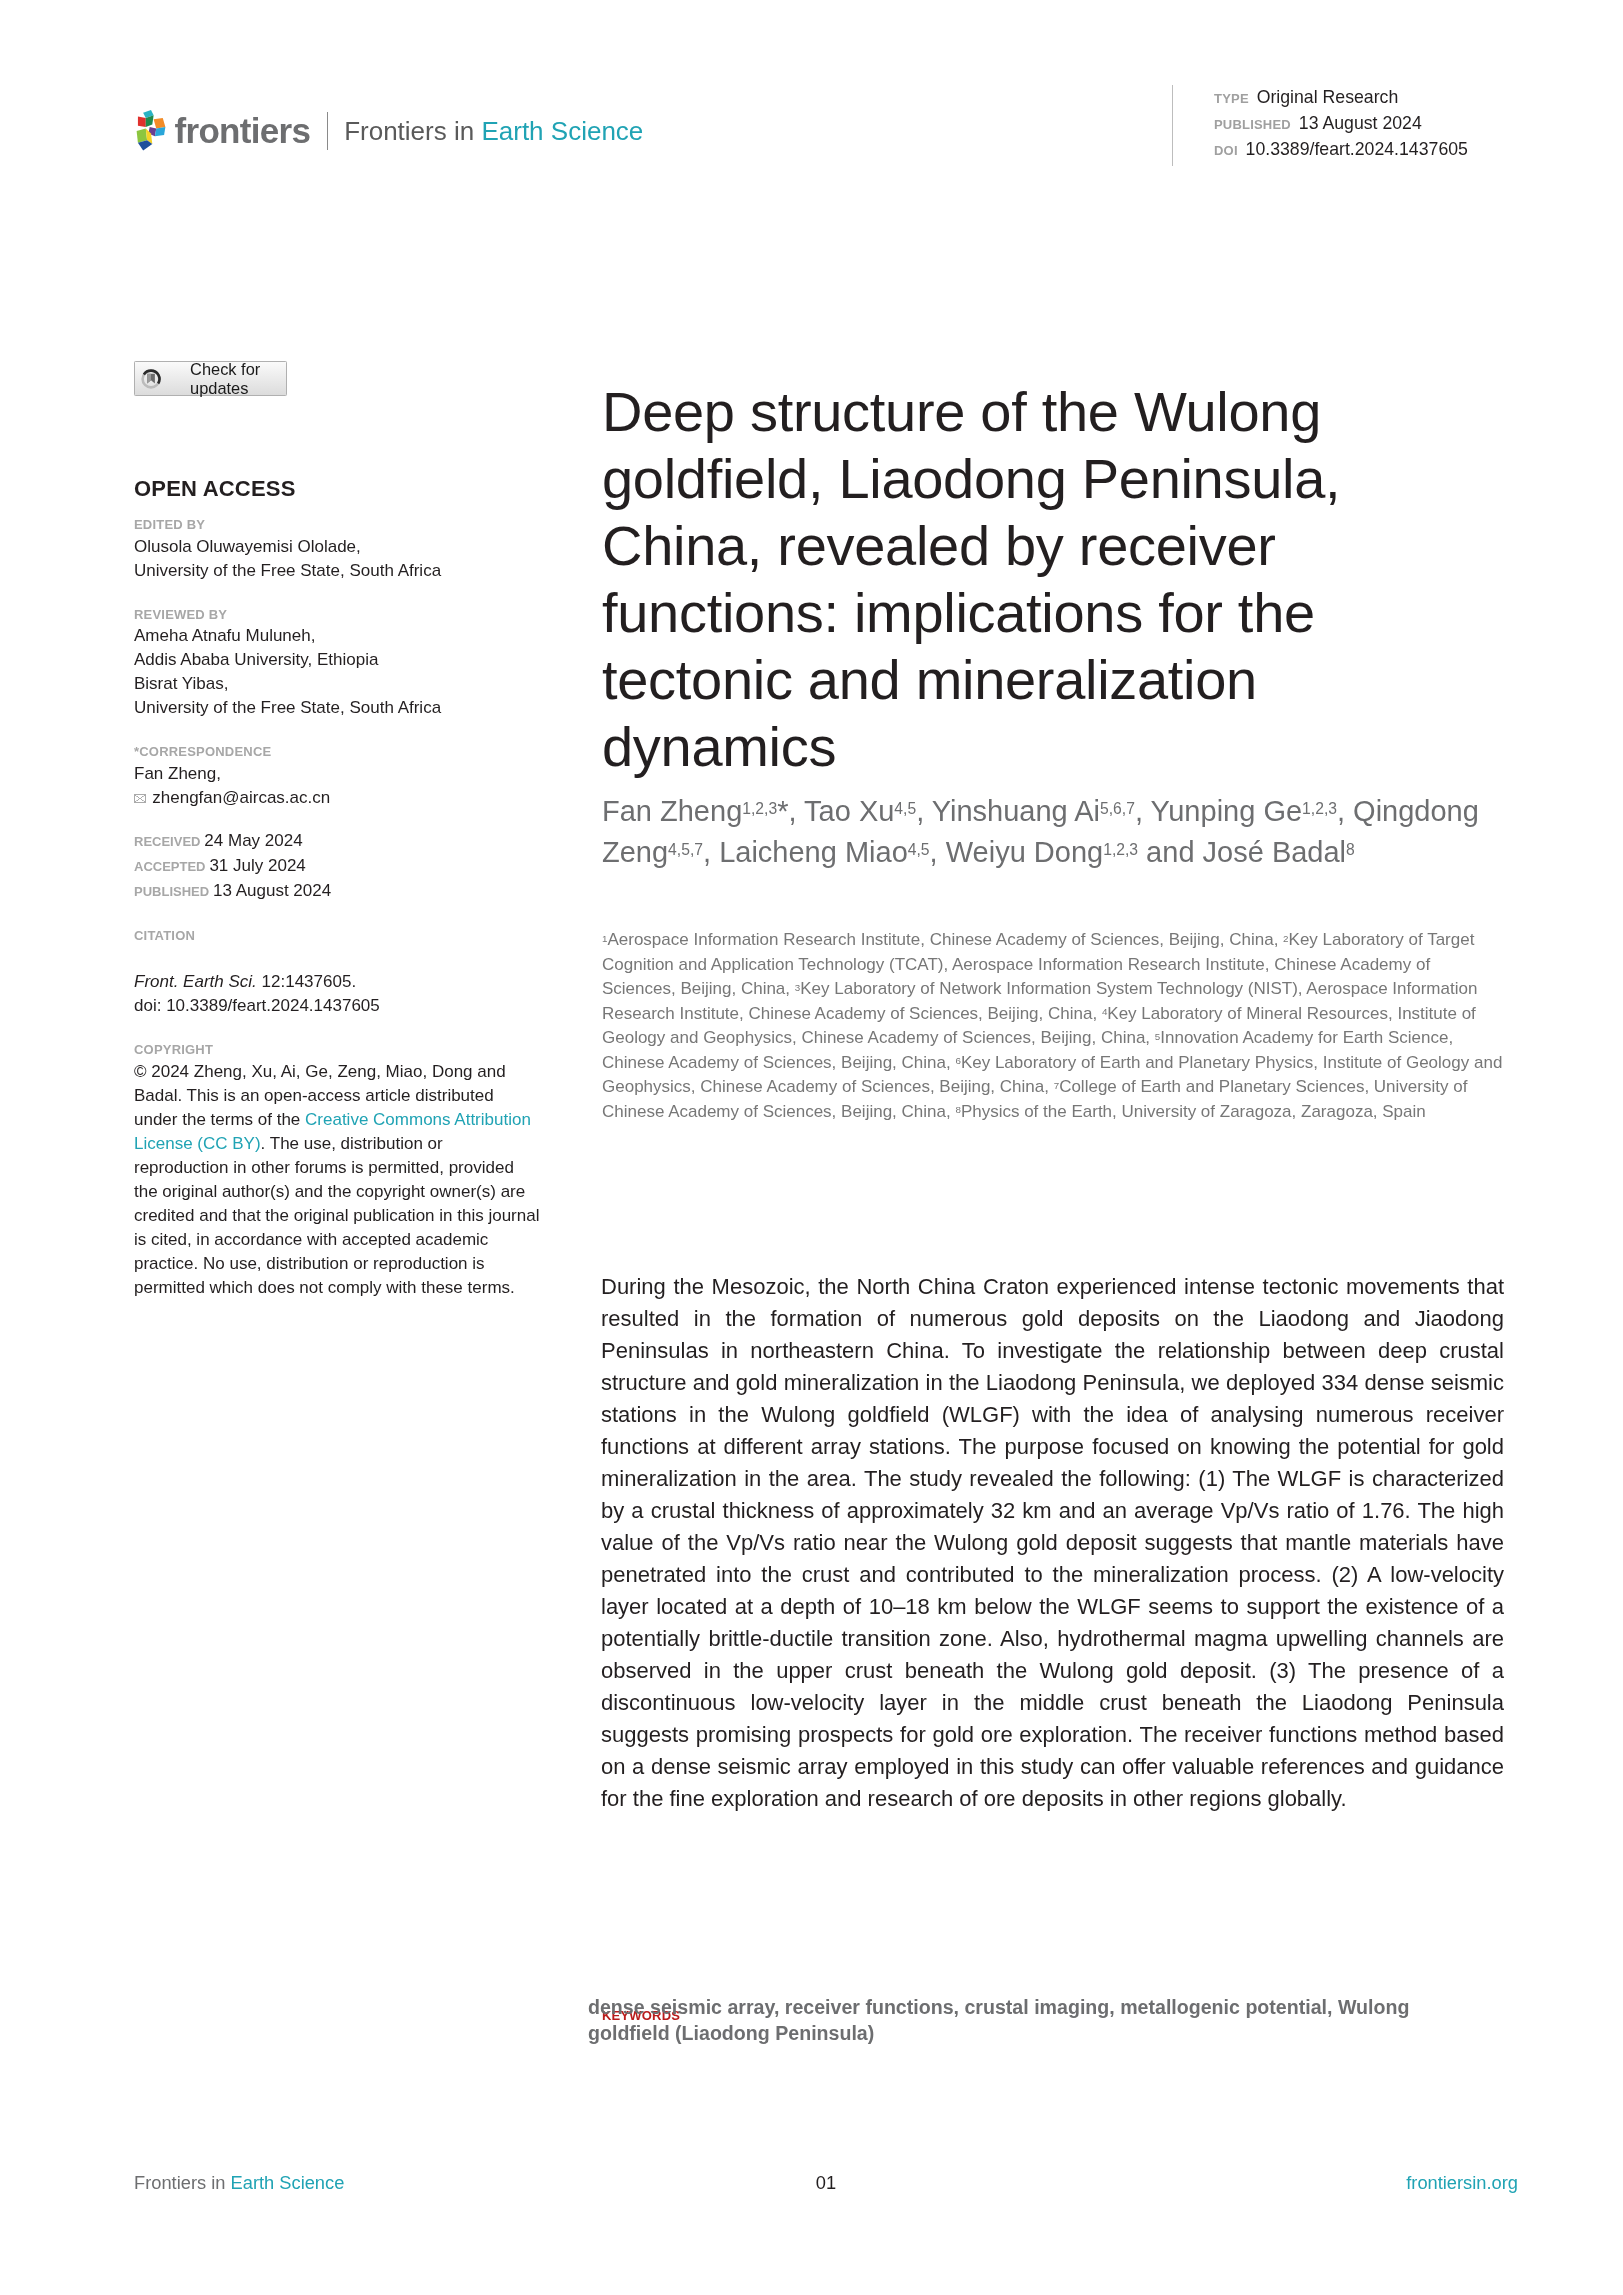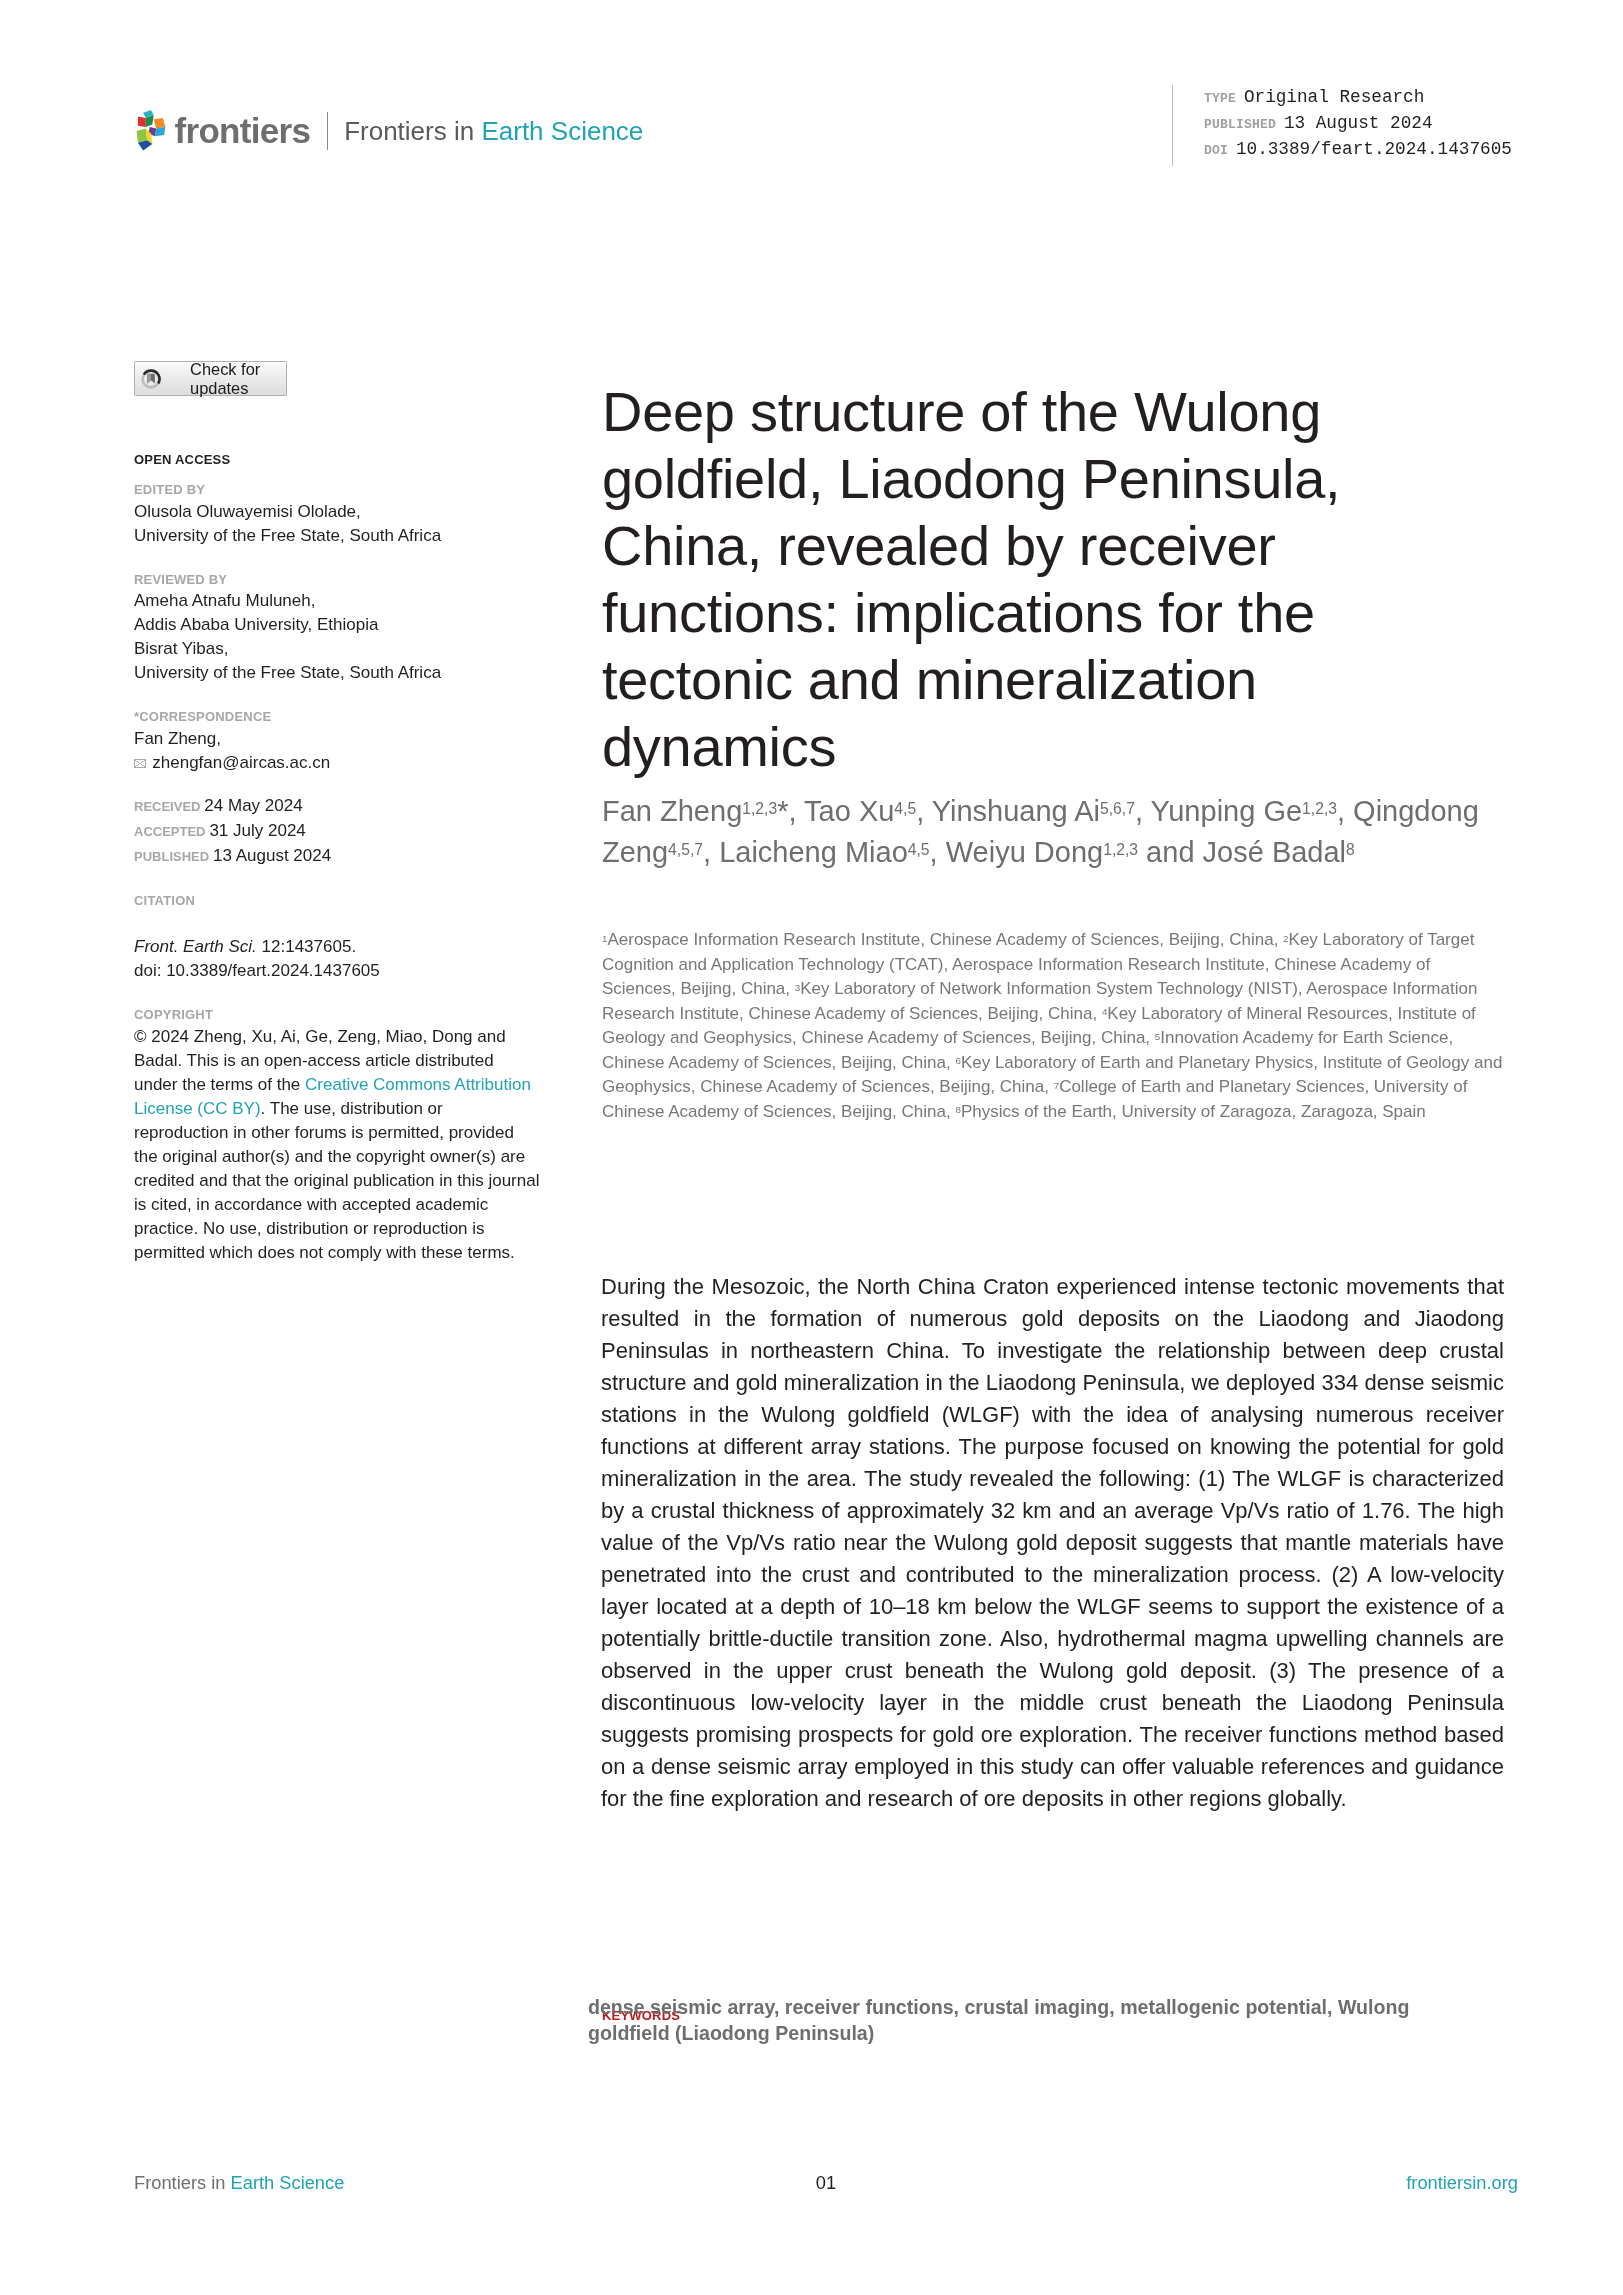--- a/index.html
+++ b/index.html
@@ -5,30 +5,30 @@
   html, body { margin:0; padding:0; background:#ffffff; }
   body { width:1623px; height:2295px; position:relative; font-family:"Liberation Sans", sans-serif; color:#231f20; overflow:hidden; }
 
   .header-logo { position:absolute; left:134px; top:105px; height:52px; display:flex; align-items:center; }
   .logo-mark { width:34px; height:42px; position:relative; }
   .logo-word { font-family:"Liberation Sans", sans-serif; font-weight:bold; font-size:35px; color:#6d6e70; margin-left:6.5px; letter-spacing:-0.7px; }
   .logo-divider { width:1.3px; height:38px; background:#8a8a8a; margin:0 15.7px 0 17px; }
   .journal-name { font-size:26px; color:#5a5a5a; }
   .journal-name .accent { color:#20a3b4; }
 
-  .meta-top { position:absolute; left:1172px; top:85px; border-left:1.3px solid #bdbdbd; padding-left:31px; height:81px;font-family:Liberation Mono, monospace; }
+  .meta-top { position:absolute; left:1172px; top:85px; border-left:1.3px solid #bdbdbd; padding-left:41px; height:81px; }
   .meta-row { font-size:17.7px; line-height:24px; color:#231f20; white-space:nowrap; }
   .meta-label { font-size:13px; color:#a0a0a0; font-weight:bold; margin-right:7.9px; letter-spacing:0.2px; }
 
   .sidebar { position:absolute; left:134px; top:361px; width:406px; }
   .cfu-btn { width:153px; height:35px; border:0.7px solid #b0b0b0; border-radius:1.3px; background:linear-gradient(#fafafa,#dcdcdc); display:flex; align-items:center; box-sizing:border-box; padding-left:5.2px; cursor:pointer;gap:20px; }
   .cfu-icon { width:22px; height:22px; position:relative; }
   .cfu-label { font-size:16.4px; color:#1a1a1a; margin-left:7.9px; }
 
-  .open-access { margin-top:56px; font-size:13px; font-weight:bold; color:#231f20; letter-spacing:0.2px; }
+  .open-access { margin-top:80px; font-size:22px; font-weight:bold; color:#231f20; letter-spacing:0.2px; }
   .sb-label { font-size:13px; font-weight:bold; color:#a7a7a7; letter-spacing:0.2px; margin-top:22px; line-height:19.6px; }
   .sb-text { font-size:17px; line-height:24px; color:#231f20; }
   .sb-date-row { font-size:17px; line-height:24px; color:#231f20; }
   .sb-date-label { font-size:13px; font-weight:bold; color:#a7a7a7; margin-right:3.9px; }
   .mail-icon { display:inline-block; width:11.8px; height:9.2px; border:1px solid #aaa; position:relative; margin-right:6.5px; vertical-align:middle; box-sizing:border-box; }
   .mail-icon::before, .mail-icon::after { content:""; position:absolute; left:0; right:0; top:0; bottom:0; background:linear-gradient(to top right, transparent 46%, #aaa 48%, #aaa 52%, transparent 54%), linear-gradient(to top left, transparent 46%, #aaa 48%, #aaa 52%, transparent 54%); }
   .link { color:#20a3b4; }
   .italic { font-style:italic; }
 
   .title { position:absolute; left:602px; top:340px; width:903px; font-size:56px; line-height:67px; color:#231f20; font-weight:normal; letter-spacing:-0.3px; }

